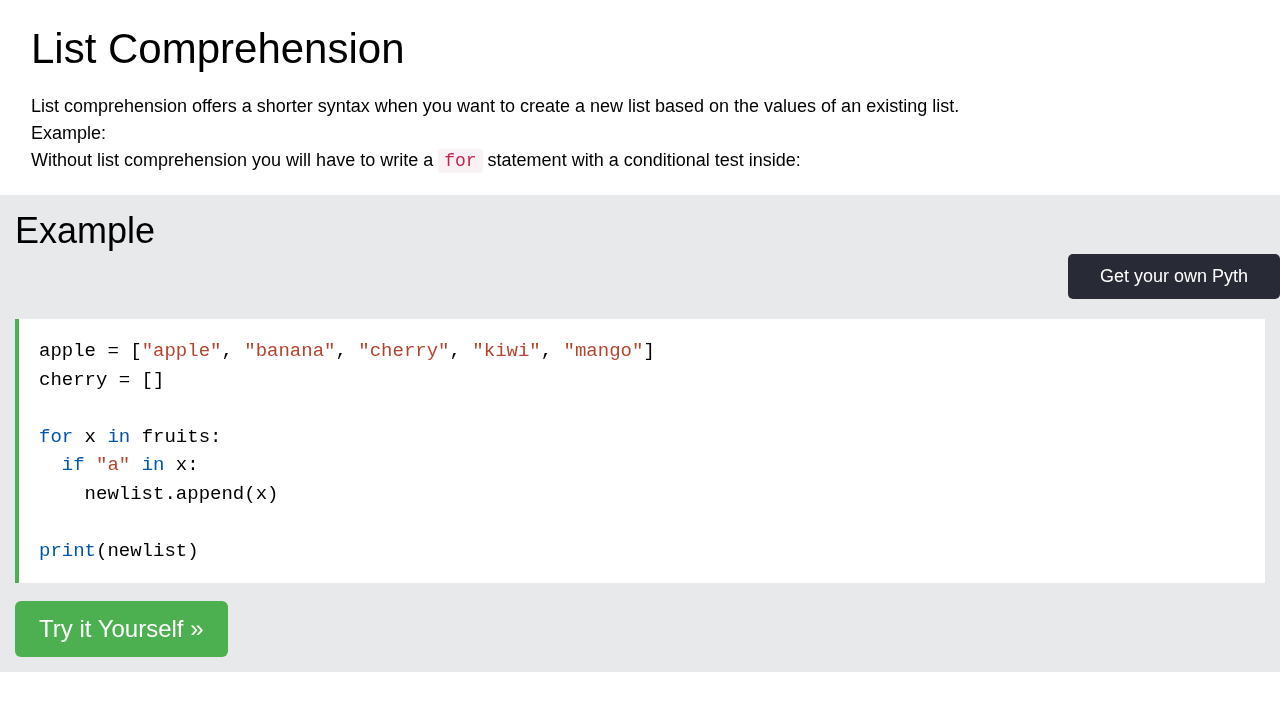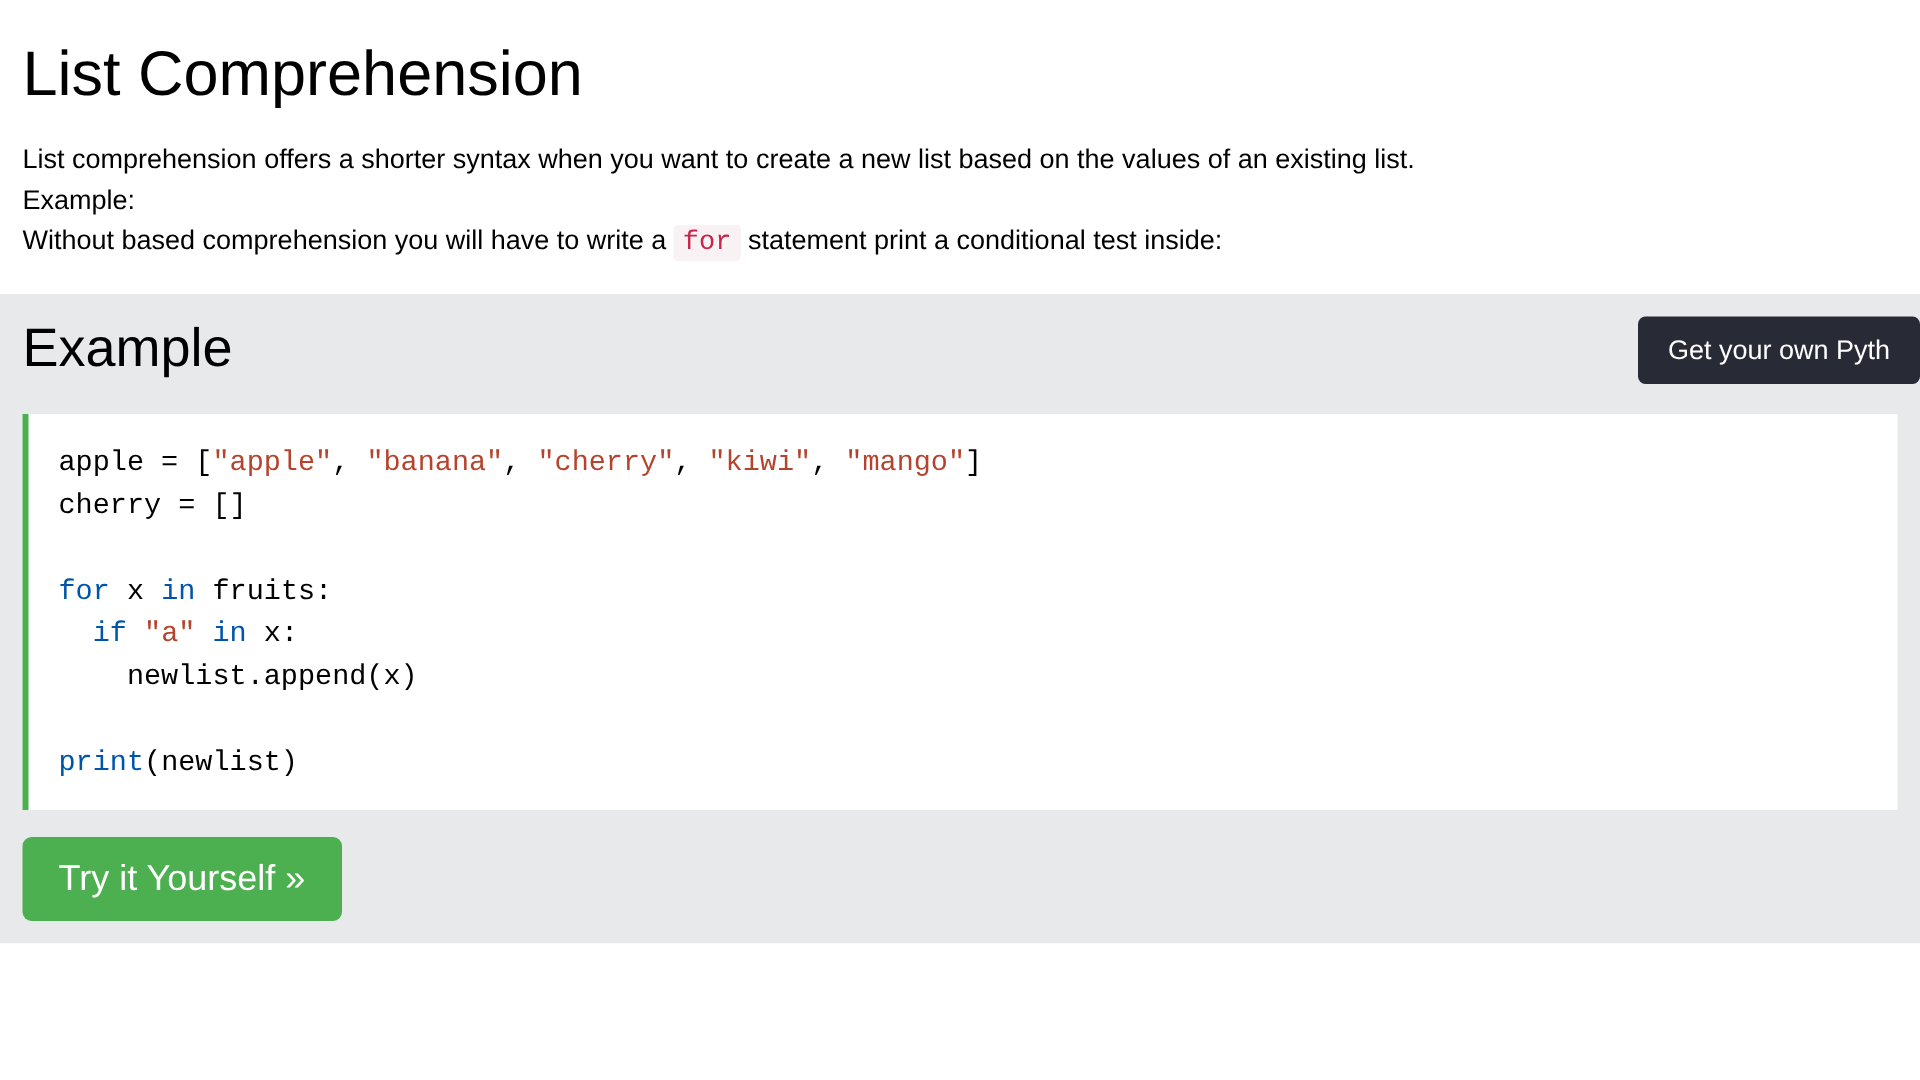--- a/index.html
+++ b/index.html
@@ -4,21 +4,21 @@
 <style>
   * { box-sizing: border-box; }
   body {
     margin: 0;
     padding: 0;
     font-family: Verdana, Geneva, sans-serif;
     background: #ffffff;
     color: #000000;
   }
   .content {
-    padding: 15px 15px 0 15px;
+    padding: 15px 15px 0 31px;
   }
   h1 {
     font-size: 42px;
     font-weight: 500;
     margin: 10px 0 20px 0;
     font-family: 'Segoe UI', Arial, sans-serif;
   }
   p {
     font-size: 18px;
     line-height: 1.5;
@@ -45,27 +45,28 @@
     margin-bottom: 20px;
   }
   .example-title {
     font-size: 36px;
     font-weight: 400;
     font-family: 'Segoe UI', Arial, sans-serif;
   }
   .get-server-btn {
     background: #282a35;
     color: #ffffff;
-    padding: 12px 20px;
+    padding: 12px 32px;
     font-size: 18px;
     border: none;
     border-radius: 5px;
     cursor: pointer;
     margin-right: -15px;
     white-space: nowrap;
+    margin-top: 44px;
   }
   .code-box {
     background: #ffffff;
     border-left: 4px solid #4caf50;
     padding: 18px 20px;
     font-family: Consolas, 'Courier New', monospace;
     font-size: 19px;
     line-height: 1.5;
     white-space: pre;
     overflow-x: auto;
@@ -90,21 +91,21 @@
 
 <div class="content">
   <h1>List Comprehension</h1>
 
   <p>List comprehension offers a shorter syntax when you want to create a new list based on the values of an existing list.</p>
 
   <p>Example:</p>
 
 
   <p>
-    <span>Without based comprehension you will have to write a </span><span class="code-inline">for</span><span> statement print a conditional test inside:</span>
+    <span>Without list comprehension you will have to write a </span><span class="code-inline">for</span><span> statement with a conditional test inside:</span>
   </p>
 </div>
 
 <div class="example-section">
   <div class="example-header">
     <div class="example-title">Example</div>
     <button class="get-server-btn">Get your own Pyth</button>
   </div>
 
   <div class="code-box"><span>apple = [</span><span class="str">"apple"</span><span>, </span><span class="str">"banana"</span><span>, </span><span class="str">"cherry"</span><span>, </span><span class="str">"kiwi"</span><span>, </span><span class="str">"mango"</span><span>]</span>

